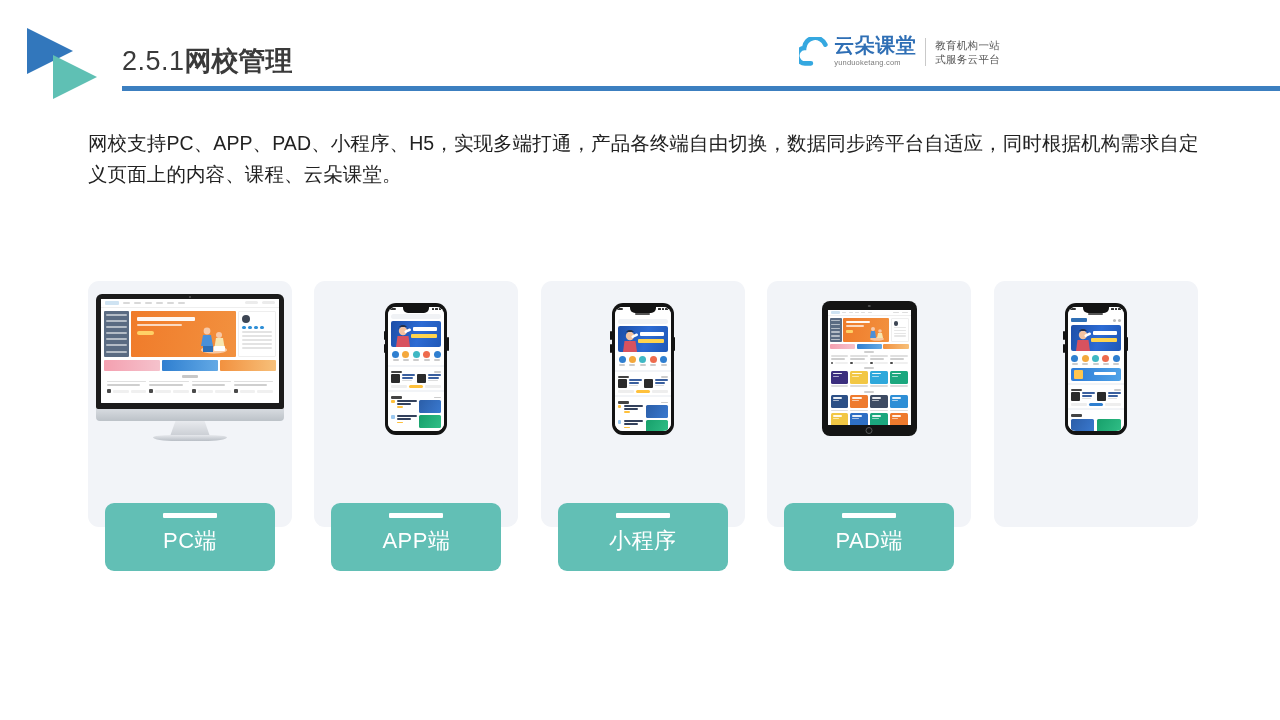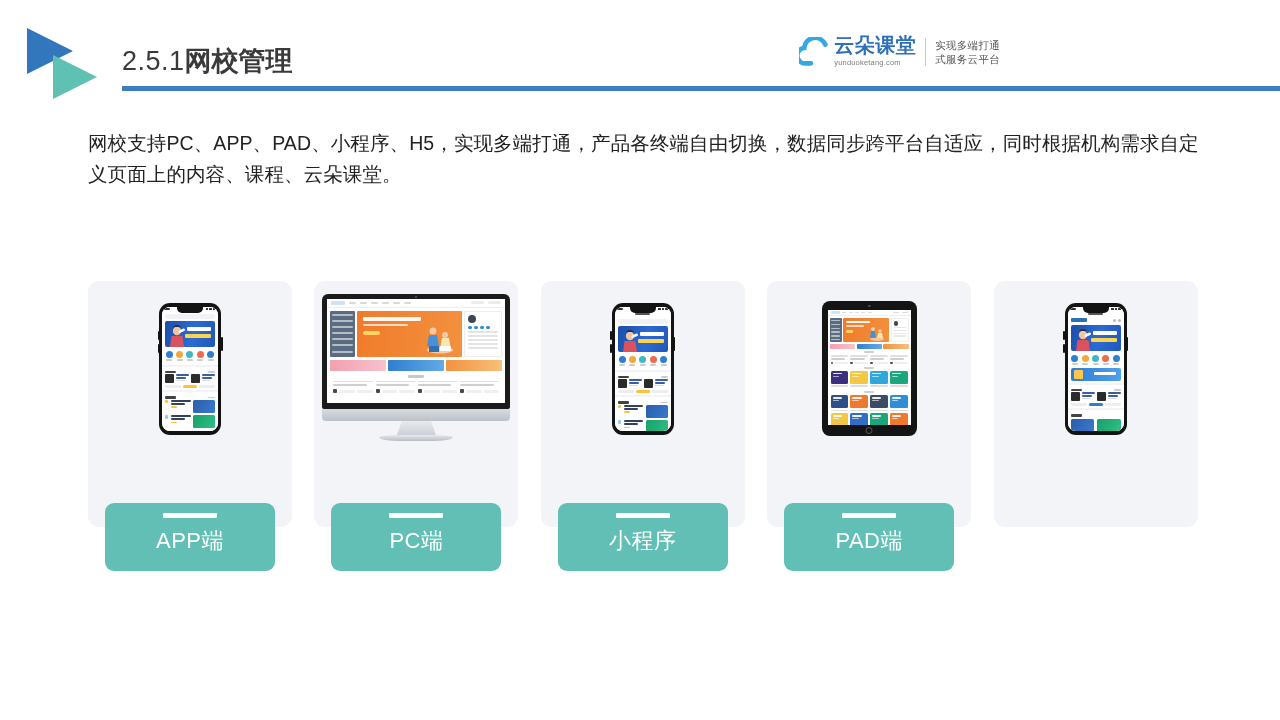--- a/index.html
+++ b/index.html
@@ -295,29 +295,148 @@
             <path d="M31 9 A13 13 0 0 0 6 13 A9 9 0 0 0 8 31 L14 31" fill="none" stroke="#35A8E0" stroke-width="5.5" stroke-linecap="round"></path>
           </svg>
         </div>
         <div class="brand-words">
           <div class="brand-cn">云朵课堂</div>
           <div class="brand-url">yunduoketang.com</div>
         </div>
       </div>
       <div class="brand-sep"></div>
       <div class="brand-tag">
-        <span>实现多端打通</span>
+        <span>教育机构一站</span>
         <span>式服务云平台</span>
       </div>
     </div>
   </div>
 
   <div class="lead">网校支持PC、APP、PAD、小程序、H5，实现多端打通，产品各终端自由切换，数据同步跨平台自适应，同时根据机构需求自定义页面上的内容、课程、云朵课堂。</div>
 
   <div class="cards">
+
+    <div class="card">
+      <div class="card-panel"></div>
+      <div class="card-device">
+        <div class="desktop">
+          <div class="bezel">
+            <div class="cam"></div>
+            <div class="screen">
+              <div class="mini">
+                <div class="dk-nav">
+                    <div class="dk-logo"></div>
+                    <i></i>
+                    <i></i>
+                    <i></i>
+                    <i></i>
+                    <i></i>
+                    <i></i>
+                    <span class="sp"></span>
+                    <div class="pill"></div>
+                    <div class="pill"></div>
+                  </div>
+                <div class="dk-hero">
+                  <div class="dk-side">
+                      <b></b>
+                      <b></b>
+                      <b></b>
+                      <b></b>
+                      <b></b>
+                      <b></b>
+                      <b></b>
+                    </div>
+                  <div class="dk-banner">
+                    <div class="bt"></div>
+                      <div class="bs"></div>
+                      <div class="bb"></div>
+                    <div class="fig">
+                      <svg viewBox="0 0 34 30">
+                        <ellipse cx="20" cy="26" rx="13" ry="3.4" fill="#ffffff" opacity=".55"></ellipse>
+                        <circle cx="13" cy="7" r="3.4" fill="#F7C9A8"></circle>
+                        <path d="M9 11 h8 l2 11 h-12 z" fill="#4A90D9"></path>
+                        <path d="M9 22 h10 v6 h-10 z" fill="#2F6FB5"></path>
+                        <circle cx="25" cy="11" r="3" fill="#F7C9A8"></circle>
+                        <path d="M22 14 h7 l1.5 9 h-10 z" fill="#F6E6B0"></path>
+                        <rect x="20" y="22" width="11" height="5" rx="1" fill="#ffffff"></rect>
+                      </svg>
+                    </div>
+                  </div>
+                  <div class="dk-right">
+                    <div class="av"></div>
+                    <div class="dk-dots">
+                        <i style="background:#2f8fd6"></i>
+                        <i style="background:#2f8fd6"></i>
+                        <i style="background:#2f8fd6"></i>
+                        <i style="background:#2f8fd6"></i>
+                      </div>
+                    <div class="ln"></div>
+                      <div class="ln"></div>
+                      <div class="ln"></div>
+                      <div class="ln"></div>
+                      <div class="ln"></div>
+                  </div>
+                </div>
+                <div class="dk-promos">
+                  <div style="background:linear-gradient(90deg,#F4A0B0,#F5C2CC)"></div>
+                  <div style="background:linear-gradient(90deg,#2F7FD0,#63A9E5)"></div>
+                  <div style="background:linear-gradient(90deg,#F2913F,#F7C07A)"></div>
+                </div>
+                <div class="dk-secttl"><span></span></div>
+                <div class="dk-courses">
+                  <div class="c">
+                      <div class="l1"></div>
+                      <div class="l2"></div>
+                      <div class="row">
+                        <span class="ic"></span>
+                        <span class="tg"></span>
+                        <span class="tg"></span>
+                      </div>
+                    </div>
+                  <div class="c">
+                      <div class="l1"></div>
+                      <div class="l2"></div>
+                      <div class="row">
+                        <span class="ic"></span>
+                        <span class="tg"></span>
+                        <span class="tg"></span>
+                      </div>
+                    </div>
+                  <div class="c">
+                      <div class="l1"></div>
+                      <div class="l2"></div>
+                      <div class="row">
+                        <span class="ic"></span>
+                        <span class="tg"></span>
+                        <span class="tg"></span>
+                      </div>
+                    </div>
+                  <div class="c">
+                      <div class="l1"></div>
+                      <div class="l2"></div>
+                      <div class="row">
+                        <span class="ic"></span>
+                        <span class="tg"></span>
+                        <span class="tg"></span>
+                      </div>
+                    </div>
+                </div>
+              </div>
+            </div>
+          </div>
+          <div class="chin"></div>
+          <div class="neck"></div>
+          <div class="base"></div>
+        </div>
+      </div>
+      <div class="card-label">
+        <span class="tick"></span>
+        <span class="txt">PC端</span>
+      </div>
+    </div>
 
     <div class="card">
       <div class="card-panel"></div>
       <div class="card-device">
         <div class="phone">
           <div class="btn-l1"></div>
             <div class="btn-l2"></div>
             <div class="btn-r"></div>
           <div class="body">
             <div class="screen">
@@ -426,133 +545,325 @@
       </div>
       <div class="card-label">
         <span class="tick"></span>
         <span class="txt">APP端</span>
       </div>
     </div>
 
     <div class="card">
       <div class="card-panel"></div>
       <div class="card-device">
-        <div class="desktop">
-          <div class="bezel">
+        <div class="phone">
+          <div class="btn-l1"></div>
+            <div class="btn-l2"></div>
+            <div class="btn-r"></div>
+          <div class="body">
+            <div class="screen">
+              <div class="notch"></div>
+              <div class="mini">
+                <div class="ph-status">
+                    <span class="s-l"></span>
+                    <span class="s-r">
+                      <i></i>
+                      <i></i>
+                      <i></i>
+                    </span>
+                  </div>
+                <div class="ph-title">
+                    <span></span>
+                  </div>
+                <div class="ph-search"></div>
+                <div class="ph-banner">
+                  <div class="tl"></div>
+                    <div class="tl2"></div>
+                  <div class="per">
+                    <svg viewBox="0 0 18 22">
+                      <circle cx="9" cy="6" r="4.2" fill="#F4C3A0"></circle>
+                      <path d="M4 5 a5 5 0 0 1 10 0 l-1 -3 h-8 z" fill="#22304A"></path>
+                      <path d="M3.5 11 h11 l1.5 11 h-14 z" fill="#D8525F"></path>
+                      <rect x="10" y="6" width="7" height="2.6" rx="1.3" fill="#FFFFFF" transform="rotate(-25 10 6)"></rect>
+                    </svg>
+                  </div>
+                </div>
+                <div class="ph-icons">
+                  <div class="it">
+                      <i style="background:#2F7FD0"></i>
+                      <b></b>
+                    </div>
+                  <div class="it">
+                      <i style="background:#F4A83C"></i>
+                      <b></b>
+                    </div>
+                  <div class="it">
+                      <i style="background:#3FB8C4"></i>
+                      <b></b>
+                    </div>
+                  <div class="it">
+                      <i style="background:#EE6B4D"></i>
+                      <b></b>
+                    </div>
+                  <div class="it">
+                      <i style="background:#2F7FD0"></i>
+                      <b></b>
+                    </div>
+                </div>
+                <div class="ph-divider"></div>
+                <div class="ph-sec">
+                    <span class="t"></span>
+                    <span class="m"></span>
+                  </div>
+                <div class="ph-live">
+                  <div class="lv">
+                      <span class="th"></span>
+                      <span class="bd">
+                        <b></b>
+                        <b style="width:80%"></b>
+                        <i></i>
+                      </span>
+                    </div>
+                  <div class="lv">
+                      <span class="th"></span>
+                      <span class="bd">
+                        <b></b>
+                        <b style="width:80%"></b>
+                        <i></i>
+                      </span>
+                    </div>
+                </div>
+                <div class="ph-live2">
+                    <span class="g"></span>
+                    <span class="y"></span>
+                    <span class="g"></span>
+                  </div>
+                <div class="ph-divider"></div>
+                <div class="ph-sec">
+                    <span class="t"></span>
+                    <span class="m"></span>
+                  </div>
+                <div class="ph-list">
+                  <div class="ph-item">
+                    <span class="num"></span>
+                    <span class="tx">
+                        <b></b>
+                        <b class="s"></b>
+                        <i></i>
+                      </span>
+                    <span class="card2" style="background:linear-gradient(120deg,#2B5EA8,#3A79CF)"></span>
+                  </div>
+                  <div class="ph-item">
+                    <span class="num" style="background:#9BC8F0"></span>
+                    <span class="tx">
+                        <b></b>
+                        <b class="s"></b>
+                        <i></i>
+                      </span>
+                    <span class="card2" style="background:linear-gradient(120deg,#17A06B,#30BE86)"></span>
+                  </div>
+                </div>
+              </div>
+            </div>
+          </div>
+        </div>
+      </div>
+      <div class="card-label">
+        <span class="tick"></span>
+        <span class="txt">小程序</span>
+      </div>
+    </div>
+
+    <div class="card">
+      <div class="card-panel"></div>
+      <div class="card-device">
+        <div class="tablet">
+          <div class="body">
             <div class="cam"></div>
             <div class="screen">
               <div class="mini">
-                <div class="dk-nav">
-                    <div class="dk-logo"></div>
-                    <i></i>
+                <div class="tb-nav">
+                    <div class="lg"></div>
                     <i></i>
                     <i></i>
                     <i></i>
                     <i></i>
                     <i></i>
                     <span class="sp"></span>
-                    <div class="pill"></div>
-                    <div class="pill"></div>
-                  </div>
-                <div class="dk-hero">
-                  <div class="dk-side">
-                      <b></b>
-                      <b></b>
-                      <b></b>
-                      <b></b>
-                      <b></b>
-                      <b></b>
-                      <b></b>
-                    </div>
-                  <div class="dk-banner">
+                    <i style="width:6px"></i>
+                    <i style="width:6px"></i>
+                  </div>
+                <div class="tb-hero">
+                  <div class="tb-side">
+                      <b></b>
+                      <b></b>
+                      <b></b>
+                      <b></b>
+                      <b></b>
+                      <b></b>
+                    </div>
+                  <div class="tb-banner">
                     <div class="bt"></div>
                       <div class="bs"></div>
                       <div class="bb"></div>
                     <div class="fig">
-                      <svg viewBox="0 0 34 30">
-                        <ellipse cx="20" cy="26" rx="13" ry="3.4" fill="#ffffff" opacity=".55"></ellipse>
-                        <circle cx="13" cy="7" r="3.4" fill="#F7C9A8"></circle>
-                        <path d="M9 11 h8 l2 11 h-12 z" fill="#4A90D9"></path>
-                        <path d="M9 22 h10 v6 h-10 z" fill="#2F6FB5"></path>
-                        <circle cx="25" cy="11" r="3" fill="#F7C9A8"></circle>
-                        <path d="M22 14 h7 l1.5 9 h-10 z" fill="#F6E6B0"></path>
-                        <rect x="20" y="22" width="11" height="5" rx="1" fill="#ffffff"></rect>
+                      <svg viewBox="0 0 18 16">
+                        <ellipse cx="10" cy="14" rx="7" ry="1.8" fill="#fff" opacity=".5"></ellipse>
+                        <circle cx="6" cy="4" r="2" fill="#F7C9A8"></circle>
+                        <path d="M4 6 h4 l1 7 h-6 z" fill="#4A90D9"></path>
+                        <circle cx="13" cy="6" r="1.8" fill="#F7C9A8"></circle>
+                        <path d="M11 8 h4 l1 5 h-6 z" fill="#F6E6B0"></path>
                       </svg>
                     </div>
                   </div>
-                  <div class="dk-right">
+                  <div class="tb-right">
                     <div class="av"></div>
-                    <div class="dk-dots">
-                        <i style="background:#2f8fd6"></i>
-                        <i style="background:#2f8fd6"></i>
-                        <i style="background:#2f8fd6"></i>
-                        <i style="background:#2f8fd6"></i>
-                      </div>
-                    <div class="ln"></div>
                       <div class="ln"></div>
                       <div class="ln"></div>
                       <div class="ln"></div>
                       <div class="ln"></div>
                   </div>
                 </div>
-                <div class="dk-promos">
+                <div class="tb-promos">
                   <div style="background:linear-gradient(90deg,#F4A0B0,#F5C2CC)"></div>
                   <div style="background:linear-gradient(90deg,#2F7FD0,#63A9E5)"></div>
                   <div style="background:linear-gradient(90deg,#F2913F,#F7C07A)"></div>
                 </div>
-                <div class="dk-secttl"><span></span></div>
-                <div class="dk-courses">
+                <div class="tb-secttl"><span></span></div>
+                <div class="tb-courses">
                   <div class="c">
-                      <div class="l1"></div>
-                      <div class="l2"></div>
-                      <div class="row">
+                      <b></b>
+                      <i></i>
+                      <div class="r">
                         <span class="ic"></span>
                         <span class="tg"></span>
-                        <span class="tg"></span>
                       </div>
                     </div>
                   <div class="c">
-                      <div class="l1"></div>
-                      <div class="l2"></div>
-                      <div class="row">
+                      <b></b>
+                      <i></i>
+                      <div class="r">
                         <span class="ic"></span>
                         <span class="tg"></span>
-                        <span class="tg"></span>
                       </div>
                     </div>
                   <div class="c">
-                      <div class="l1"></div>
-                      <div class="l2"></div>
-                      <div class="row">
+                      <b></b>
+                      <i></i>
+                      <div class="r">
                         <span class="ic"></span>
                         <span class="tg"></span>
-                        <span class="tg"></span>
                       </div>
                     </div>
                   <div class="c">
-                      <div class="l1"></div>
-                      <div class="l2"></div>
-                      <div class="row">
+                      <b></b>
+                      <i></i>
+                      <div class="r">
                         <span class="ic"></span>
                         <span class="tg"></span>
-                        <span class="tg"></span>
+                      </div>
+                    </div>
+                </div>
+                <div class="tb-secttl"><span></span></div>
+                <div class="tb-grid">
+                  <div class="cell">
+                      <div class="th" style="background:#3B2E7E">
+                        <b></b>
+                        <i></i>
+                      </div>
+                      <div class="cap"></div>
+                    </div>
+                  <div class="cell">
+                      <div class="th" style="background:#F2C744">
+                        <b></b>
+                        <i></i>
+                      </div>
+                      <div class="cap"></div>
+                    </div>
+                  <div class="cell">
+                      <div class="th" style="background:#2EA8DB">
+                        <b></b>
+                        <i></i>
+                      </div>
+                      <div class="cap"></div>
+                    </div>
+                  <div class="cell">
+                      <div class="th" style="background:#1BA77E">
+                        <b></b>
+                        <i></i>
+                      </div>
+                      <div class="cap"></div>
+                    </div>
+                </div>
+                <div class="tb-secttl"><span></span></div>
+                <div class="tb-grid">
+                  <div class="cell">
+                      <div class="th" style="background:#2B4F86">
+                        <b></b>
+                        <i></i>
+                      </div>
+                      <div class="cap"></div>
+                    </div>
+                  <div class="cell">
+                      <div class="th" style="background:#EE7A2D">
+                        <b></b>
+                        <i></i>
+                      </div>
+                      <div class="cap"></div>
+                    </div>
+                  <div class="cell">
+                      <div class="th" style="background:#3D4B63">
+                        <b></b>
+                        <i></i>
+                      </div>
+                      <div class="cap"></div>
+                    </div>
+                  <div class="cell">
+                      <div class="th" style="background:#2E8FD6">
+                        <b></b>
+                        <i></i>
+                      </div>
+                      <div class="cap"></div>
+                    </div>
+                </div>
+                <div class="tb-grid">
+                  <div class="cell">
+                      <div class="th" style="background:#F2C744">
+                        <b></b>
+                        <i></i>
+                      </div>
+                    </div>
+                  <div class="cell">
+                      <div class="th" style="background:#2E6FC4">
+                        <b></b>
+                        <i></i>
+                      </div>
+                    </div>
+                  <div class="cell">
+                      <div class="th" style="background:#1BA77E">
+                        <b></b>
+                        <i></i>
+                      </div>
+                    </div>
+                  <div class="cell">
+                      <div class="th" style="background:#EE7A2D">
+                        <b></b>
+                        <i></i>
                       </div>
                     </div>
                 </div>
               </div>
             </div>
+            <div class="home"></div>
           </div>
-          <div class="chin"></div>
-          <div class="neck"></div>
-          <div class="base"></div>
         </div>
       </div>
       <div class="card-label">
         <span class="tick"></span>
-        <span class="txt">PC端</span>
+        <span class="txt">PAD端</span>
       </div>
     </div>
 
     <div class="card">
       <div class="card-panel"></div>
       <div class="card-device">
         <div class="phone">
           <div class="btn-l1"></div>
             <div class="btn-l2"></div>
             <div class="btn-r"></div>
@@ -564,21 +875,26 @@
                     <span class="s-l"></span>
                     <span class="s-r">
                       <i></i>
                       <i></i>
                       <i></i>
                     </span>
                   </div>
                 <div class="ph-title">
                     <span></span>
                   </div>
-                <div class="ph-search"></div>
+                <div class="ph-brandbar">
+                    <span class="lg"></span>
+                    <span class="sp"></span>
+                    <span class="dot"></span>
+                    <span class="dot"></span>
+                  </div>
                 <div class="ph-banner">
                   <div class="tl"></div>
                     <div class="tl2"></div>
                   <div class="per">
                     <svg viewBox="0 0 18 22">
                       <circle cx="9" cy="6" r="4.2" fill="#F4C3A0"></circle>
                       <path d="M4 5 a5 5 0 0 1 10 0 l-1 -3 h-8 z" fill="#22304A"></path>
                       <path d="M3.5 11 h11 l1.5 11 h-14 z" fill="#D8525F"></path>
                       <rect x="10" y="6" width="7" height="2.6" rx="1.3" fill="#FFFFFF" transform="rotate(-25 10 6)"></rect>
                     </svg>
@@ -599,20 +915,24 @@
                     </div>
                   <div class="it">
                       <i style="background:#EE6B4D"></i>
                       <b></b>
                     </div>
                   <div class="it">
                       <i style="background:#2F7FD0"></i>
                       <b></b>
                     </div>
                 </div>
+                <div class="ph-promo">
+                  <div class="gift"></div>
+                  <div class="pl"></div>
+                </div>
                 <div class="ph-divider"></div>
                 <div class="ph-sec">
                     <span class="t"></span>
                     <span class="m"></span>
                   </div>
                 <div class="ph-live">
                   <div class="lv">
                       <span class="th"></span>
                       <span class="bd">
                         <b></b>
@@ -624,352 +944,32 @@
                       <span class="th"></span>
                       <span class="bd">
                         <b></b>
                         <b style="width:80%"></b>
                         <i></i>
                       </span>
                     </div>
                 </div>
                 <div class="ph-live2">
                     <span class="g"></span>
-                    <span class="y"></span>
+                    <span class="y" style="background:#2F7FD0"></span>
                     <span class="g"></span>
                   </div>
                 <div class="ph-divider"></div>
                 <div class="ph-sec">
                     <span class="t"></span>
-                    <span class="m"></span>
-                  </div>
-                <div class="ph-list">
-                  <div class="ph-item">
-                    <span class="num"></span>
-                    <span class="tx">
-                        <b></b>
-                        <b class="s"></b>
-                        <i></i>
-                      </span>
-                    <span class="card2" style="background:linear-gradient(120deg,#2B5EA8,#3A79CF)"></span>
-                  </div>
-                  <div class="ph-item">
-                    <span class="num" style="background:#9BC8F0"></span>
-                    <span class="tx">
-                        <b></b>
-                        <b class="s"></b>
-                        <i></i>
-                      </span>
-                    <span class="card2" style="background:linear-gradient(120deg,#17A06B,#30BE86)"></span>
-                  </div>
+                  </div>
+                <div class="ph-thumbs">
+                  <div style="background:linear-gradient(120deg,#2B5EA8,#3A79CF)"></div>
+                  <div style="background:linear-gradient(120deg,#17A06B,#30BE86)"></div>
                 </div>
               </div>
             </div>
           </div>
         </div>
       </div>
-      <div class="card-label">
-        <span class="tick"></span>
-        <span class="txt">小程序</span>
-      </div>
-    </div>
-
-    <div class="card">
-      <div class="card-panel"></div>
-      <div class="card-device">
-        <div class="tablet">
-          <div class="body">
-            <div class="cam"></div>
-            <div class="screen">
-              <div class="mini">
-                <div class="tb-nav">
-                    <div class="lg"></div>
-                    <i></i>
-                    <i></i>
-                    <i></i>
-                    <i></i>
-                    <i></i>
-                    <span class="sp"></span>
-                    <i style="width:6px"></i>
-                    <i style="width:6px"></i>
-                  </div>
-                <div class="tb-hero">
-                  <div class="tb-side">
-                      <b></b>
-                      <b></b>
-                      <b></b>
-                      <b></b>
-                      <b></b>
-                      <b></b>
-                    </div>
-                  <div class="tb-banner">
-                    <div class="bt"></div>
-                      <div class="bs"></div>
-                      <div class="bb"></div>
-                    <div class="fig">
-                      <svg viewBox="0 0 18 16">
-                        <ellipse cx="10" cy="14" rx="7" ry="1.8" fill="#fff" opacity=".5"></ellipse>
-                        <circle cx="6" cy="4" r="2" fill="#F7C9A8"></circle>
-                        <path d="M4 6 h4 l1 7 h-6 z" fill="#4A90D9"></path>
-                        <circle cx="13" cy="6" r="1.8" fill="#F7C9A8"></circle>
-                        <path d="M11 8 h4 l1 5 h-6 z" fill="#F6E6B0"></path>
-                      </svg>
-                    </div>
-                  </div>
-                  <div class="tb-right">
-                    <div class="av"></div>
-                      <div class="ln"></div>
-                      <div class="ln"></div>
-                      <div class="ln"></div>
-                      <div class="ln"></div>
-                  </div>
-                </div>
-                <div class="tb-promos">
-                  <div style="background:linear-gradient(90deg,#F4A0B0,#F5C2CC)"></div>
-                  <div style="background:linear-gradient(90deg,#2F7FD0,#63A9E5)"></div>
-                  <div style="background:linear-gradient(90deg,#F2913F,#F7C07A)"></div>
-                </div>
-                <div class="tb-secttl"><span></span></div>
-                <div class="tb-courses">
-                  <div class="c">
-                      <b></b>
-                      <i></i>
-                      <div class="r">
-                        <span class="ic"></span>
-                        <span class="tg"></span>
-                      </div>
-                    </div>
-                  <div class="c">
-                      <b></b>
-                      <i></i>
-                      <div class="r">
-                        <span class="ic"></span>
-                        <span class="tg"></span>
-                      </div>
-                    </div>
-                  <div class="c">
-                      <b></b>
-                      <i></i>
-                      <div class="r">
-                        <span class="ic"></span>
-                        <span class="tg"></span>
-                      </div>
-                    </div>
-                  <div class="c">
-                      <b></b>
-                      <i></i>
-                      <div class="r">
-                        <span class="ic"></span>
-                        <span class="tg"></span>
-                      </div>
-                    </div>
-                </div>
-                <div class="tb-secttl"><span></span></div>
-                <div class="tb-grid">
-                  <div class="cell">
-                      <div class="th" style="background:#3B2E7E">
-                        <b></b>
-                        <i></i>
-                      </div>
-                      <div class="cap"></div>
-                    </div>
-                  <div class="cell">
-                      <div class="th" style="background:#F2C744">
-                        <b></b>
-                        <i></i>
-                      </div>
-                      <div class="cap"></div>
-                    </div>
-                  <div class="cell">
-                      <div class="th" style="background:#2EA8DB">
-                        <b></b>
-                        <i></i>
-                      </div>
-                      <div class="cap"></div>
-                    </div>
-                  <div class="cell">
-                      <div class="th" style="background:#1BA77E">
-                        <b></b>
-                        <i></i>
-                      </div>
-                      <div class="cap"></div>
-                    </div>
-                </div>
-                <div class="tb-secttl"><span></span></div>
-                <div class="tb-grid">
-                  <div class="cell">
-                      <div class="th" style="background:#2B4F86">
-                        <b></b>
-                        <i></i>
-                      </div>
-                      <div class="cap"></div>
-                    </div>
-                  <div class="cell">
-                      <div class="th" style="background:#EE7A2D">
-                        <b></b>
-                        <i></i>
-                      </div>
-                      <div class="cap"></div>
-                    </div>
-                  <div class="cell">
-                      <div class="th" style="background:#3D4B63">
-                        <b></b>
-                        <i></i>
-                      </div>
-                      <div class="cap"></div>
-                    </div>
-                  <div class="cell">
-                      <div class="th" style="background:#2E8FD6">
-                        <b></b>
-                        <i></i>
-                      </div>
-                      <div class="cap"></div>
-                    </div>
-                </div>
-                <div class="tb-grid">
-                  <div class="cell">
-                      <div class="th" style="background:#F2C744">
-                        <b></b>
-                        <i></i>
-                      </div>
-                    </div>
-                  <div class="cell">
-                      <div class="th" style="background:#2E6FC4">
-                        <b></b>
-                        <i></i>
-                      </div>
-                    </div>
-                  <div class="cell">
-                      <div class="th" style="background:#1BA77E">
-                        <b></b>
-                        <i></i>
-                      </div>
-                    </div>
-                  <div class="cell">
-                      <div class="th" style="background:#EE7A2D">
-                        <b></b>
-                        <i></i>
-                      </div>
-                    </div>
-                </div>
-              </div>
-            </div>
-            <div class="home"></div>
-          </div>
-        </div>
-      </div>
-      <div class="card-label">
-        <span class="tick"></span>
-        <span class="txt">PAD端</span>
-      </div>
-    </div>
-
-    <div class="card">
-      <div class="card-panel"></div>
-      <div class="card-device">
-        <div class="phone">
-          <div class="btn-l1"></div>
-            <div class="btn-l2"></div>
-            <div class="btn-r"></div>
-          <div class="body">
-            <div class="screen">
-              <div class="notch"></div>
-              <div class="mini">
-                <div class="ph-status">
-                    <span class="s-l"></span>
-                    <span class="s-r">
-                      <i></i>
-                      <i></i>
-                      <i></i>
-                    </span>
-                  </div>
-                <div class="ph-title">
-                    <span></span>
-                  </div>
-                <div class="ph-brandbar">
-                    <span class="lg"></span>
-                    <span class="sp"></span>
-                    <span class="dot"></span>
-                    <span class="dot"></span>
-                  </div>
-                <div class="ph-banner">
-                  <div class="tl"></div>
-                    <div class="tl2"></div>
-                  <div class="per">
-                    <svg viewBox="0 0 18 22">
-                      <circle cx="9" cy="6" r="4.2" fill="#F4C3A0"></circle>
-                      <path d="M4 5 a5 5 0 0 1 10 0 l-1 -3 h-8 z" fill="#22304A"></path>
-                      <path d="M3.5 11 h11 l1.5 11 h-14 z" fill="#D8525F"></path>
-                      <rect x="10" y="6" width="7" height="2.6" rx="1.3" fill="#FFFFFF" transform="rotate(-25 10 6)"></rect>
-                    </svg>
-                  </div>
-                </div>
-                <div class="ph-icons">
-                  <div class="it">
-                      <i style="background:#2F7FD0"></i>
-                      <b></b>
-                    </div>
-                  <div class="it">
-                      <i style="background:#F4A83C"></i>
-                      <b></b>
-                    </div>
-                  <div class="it">
-                      <i style="background:#3FB8C4"></i>
-                      <b></b>
-                    </div>
-                  <div class="it">
-                      <i style="background:#EE6B4D"></i>
-                      <b></b>
-                    </div>
-                  <div class="it">
-                      <i style="background:#2F7FD0"></i>
-                      <b></b>
-                    </div>
-                </div>
-                <div class="ph-promo">
-                  <div class="gift"></div>
-                  <div class="pl"></div>
-                </div>
-                <div class="ph-divider"></div>
-                <div class="ph-sec">
-                    <span class="t"></span>
-                    <span class="m"></span>
-                  </div>
-                <div class="ph-live">
-                  <div class="lv">
-                      <span class="th"></span>
-                      <span class="bd">
-                        <b></b>
-                        <b style="width:80%"></b>
-                        <i></i>
-                      </span>
-                    </div>
-                  <div class="lv">
-                      <span class="th"></span>
-                      <span class="bd">
-                        <b></b>
-                        <b style="width:80%"></b>
-                        <i></i>
-                      </span>
-                    </div>
-                </div>
-                <div class="ph-live2">
-                    <span class="g"></span>
-                    <span class="y" style="background:#2F7FD0"></span>
-                    <span class="g"></span>
-                  </div>
-                <div class="ph-divider"></div>
-                <div class="ph-sec">
-                    <span class="t"></span>
-                  </div>
-                <div class="ph-thumbs">
-                  <div style="background:linear-gradient(120deg,#2B5EA8,#3A79CF)"></div>
-                  <div style="background:linear-gradient(120deg,#17A06B,#30BE86)"></div>
-                </div>
-              </div>
-            </div>
-          </div>
-        </div>
-      </div>
     </div>
 
   </div>
 </div>
 
 </body></html>

